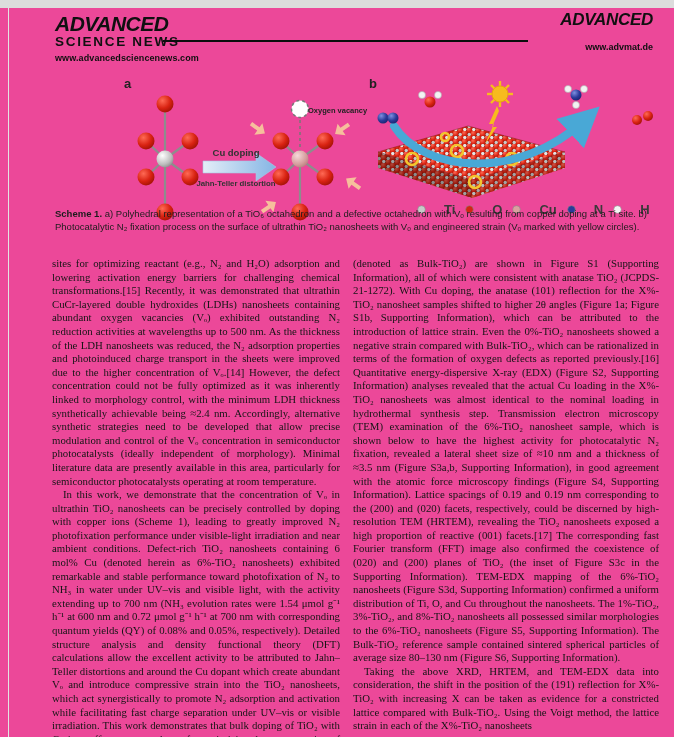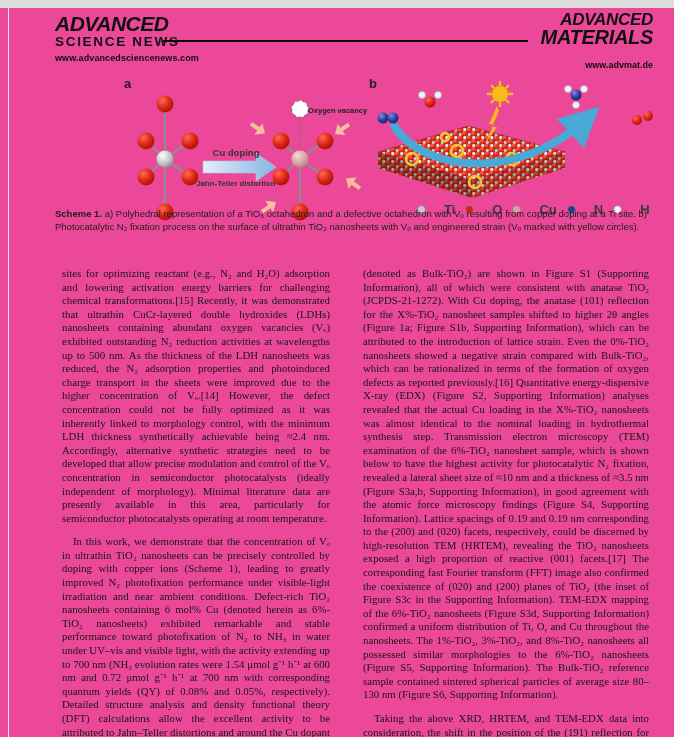--- a/index.html
+++ b/index.html
@@ -31,39 +31,38 @@
   .caption{position:absolute;left:55px;top:207px;width:592px;font-size:9.5px;line-height:13px;
            color:#1c1c1c;text-align:justify;}
   .caption .cap-label{font-weight:bold;}
 
   
   .body-text{position:absolute;left:52px;top:257px;width:601px;display:flex;gap:13px;
              font-family:"Liberation Serif",serif;font-size:10.8px;line-height:13.6px;
              color:#151515;text-align:justify;}
   .col-left{width:288px;flex:none;}
   .col-right{width:306px;flex:none;}
-  .body-text p{margin:10px;}
+  .body-text p{margin:0;}
   .body-text p.indent{text-indent:11px;}
 </style>
 </head>
 <body>
 
 <div class="page">
   <div class="top-band"></div>
   <div class="left-line"></div>
 
   <div class="asn-logo">
     <div class="asn-line1">ADVANCED</div>
     <div class="asn-line2">SCIENCE NEWS</div>
     <div class="asn-url">www.advancedsciencenews.com</div>
   </div>
   <div class="header-rule"></div>
   <div class="am-logo">
     <div class="am-line1">ADVANCED</div>
-    <div class="am-line2">MATERIALS</div>
     <div class="am-url">www.advmat.de</div>
   </div>
 
   <div class="fig-label label-a">a</div>
   <div class="fig-label label-b">b</div>
 
   <svg class="panel-a-svg" width="260" height="140" viewBox="0 0 260 140">
     <defs>
       <radialGradient id="gO" cx="35%" cy="30%" r="75%">
         <stop offset="0%" stop-color="#ff6a55"></stop>

